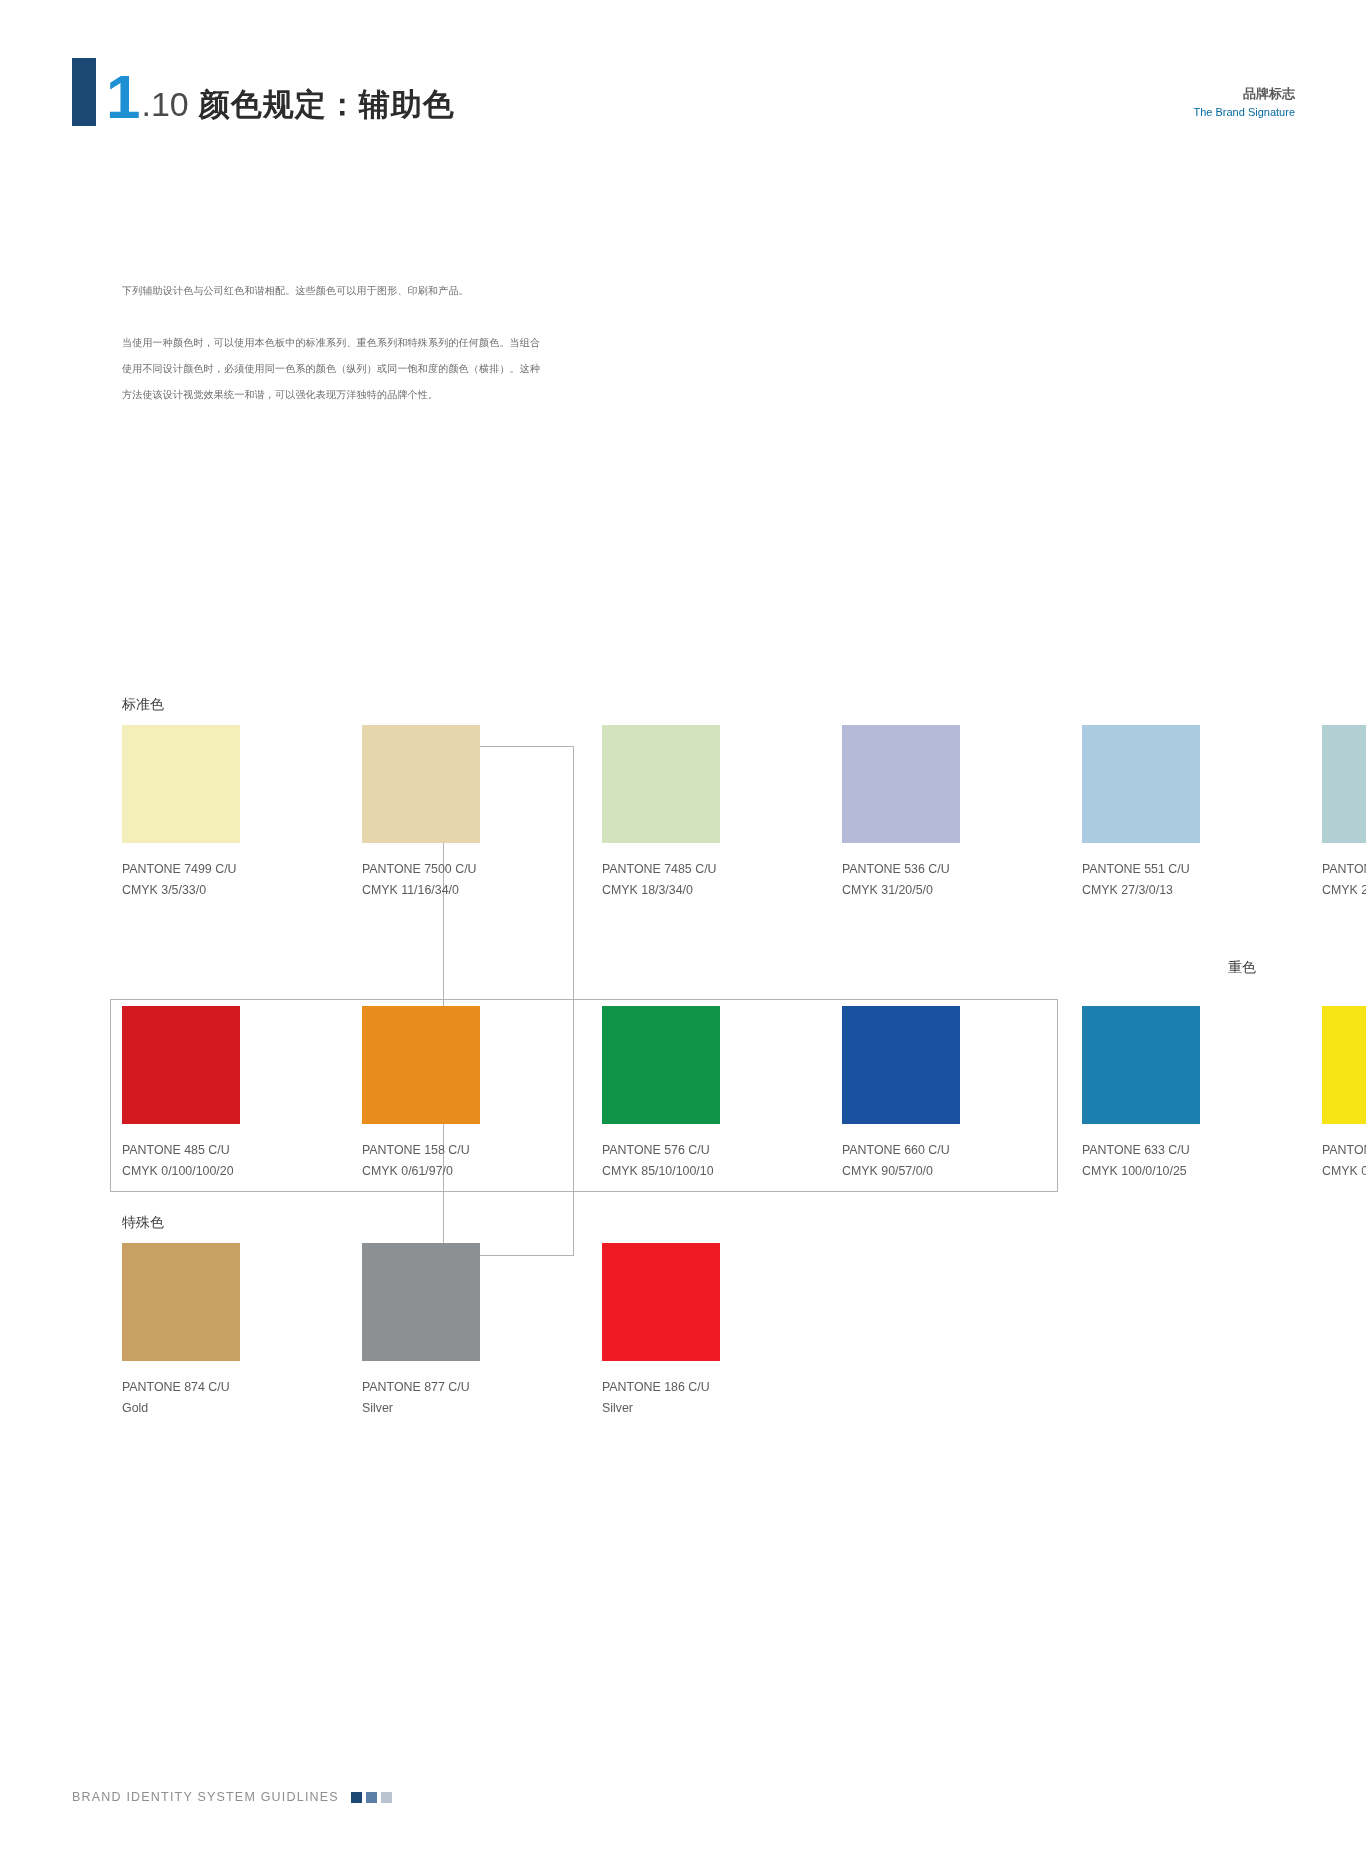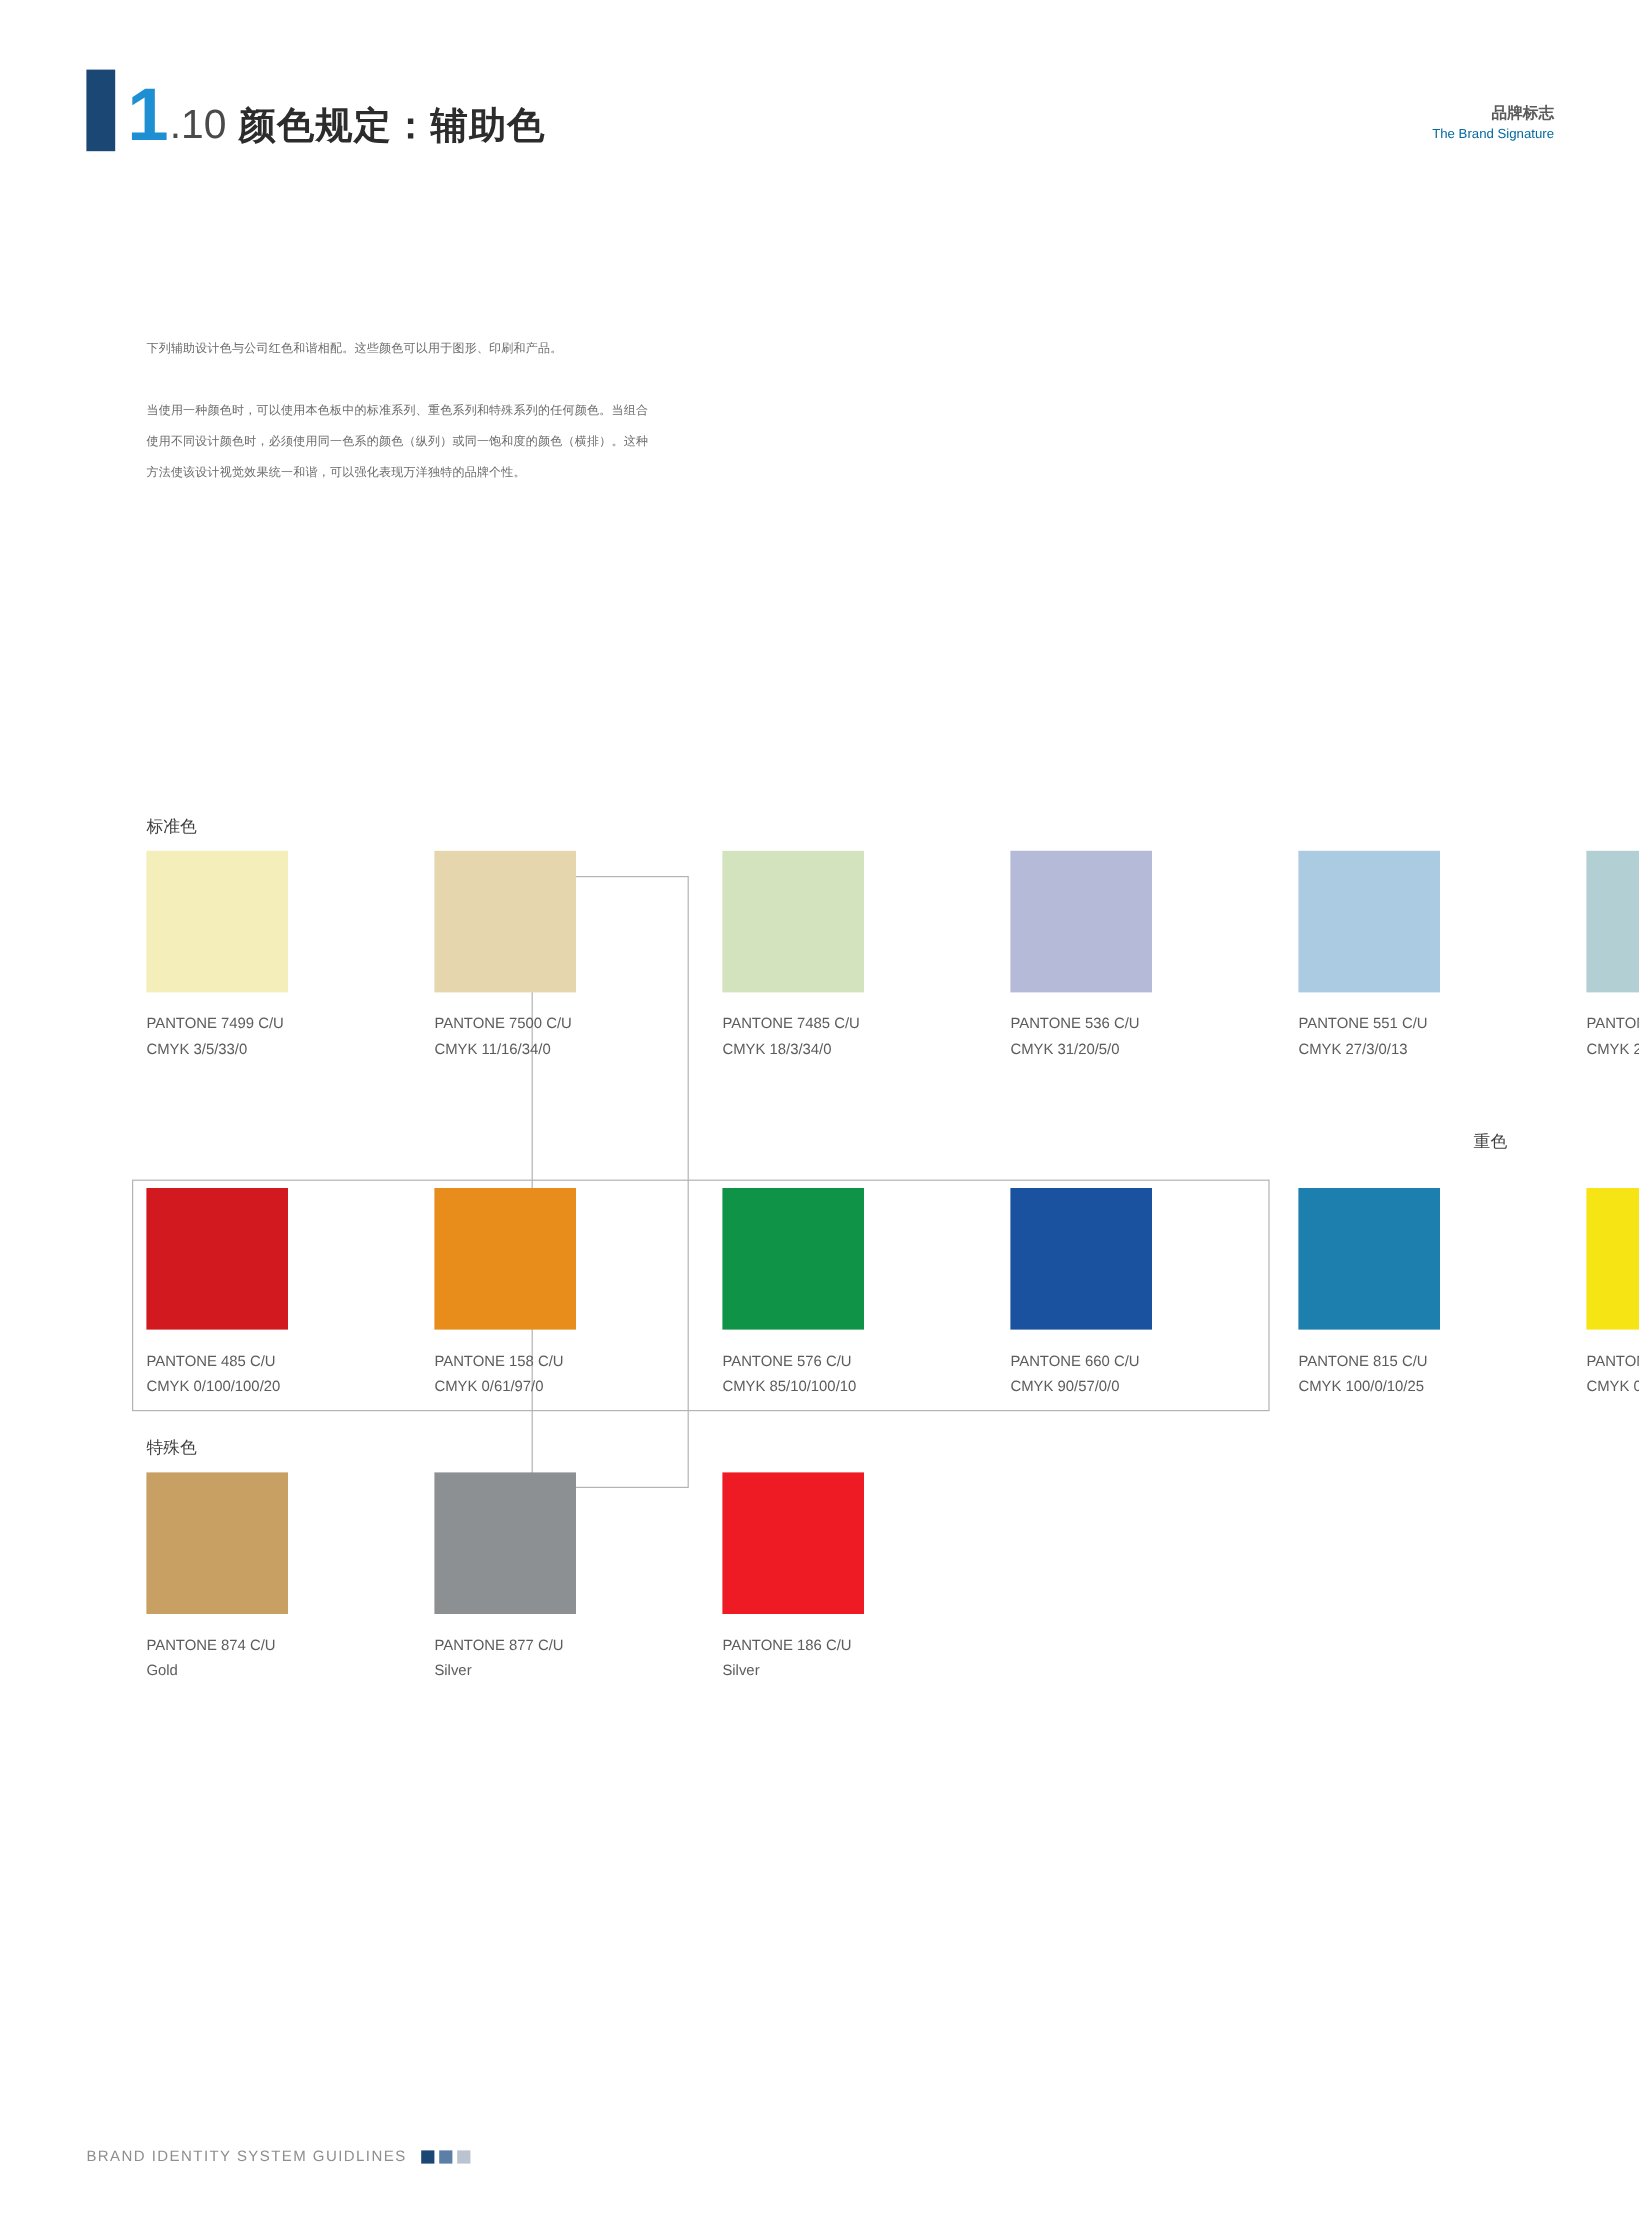--- a/index.html
+++ b/index.html
@@ -47,21 +47,21 @@
 
   
   .intro { position:absolute; left:122px; top:278px; width:420px; }
   .intro p {
     font-size:10px; line-height:26px; color:#6b6b6b;
     margin-bottom:26px; letter-spacing:.2px;
   }
   .intro p:last-child { margin-bottom:0; }
 
   
-  .palette { position:absolute; left:0; top:680px; width:1256px; }
+  .palette { position:absolute; left:0; top:696px; width:1256px; }
 
   .group-label {
     font-size:14px; color:#3d3d3d; font-weight:400;
     margin-left:122px; margin-bottom:11px;
   }
 
   .row { position:relative; display:flex; }
   .cell {
     width:195px; margin-right:45px;
     position:relative;
@@ -205,21 +205,21 @@
         <div class="cell">
           <div class="swatch" style="background: rgb(26, 82, 160);"></div>
           <div class="labels">
             <div class="l1">PANTONE 660 C/U</div>
             <div class="l2">CMYK 90/57/0/0</div>
           </div>
         </div>
         <div class="cell">
           <div class="swatch" style="background: rgb(28, 127, 173);"></div>
           <div class="labels">
-            <div class="l1">PANTONE 815 C/U</div>
+            <div class="l1">PANTONE 633 C/U</div>
             <div class="l2">CMYK 100/0/10/25</div>
           </div>
         </div>
         <div class="cell">
           <div class="swatch" style="background: rgb(247, 228, 20);"></div>
           <div class="labels">
             <div class="l1">PANTONE 562 C/U</div>
             <div class="l2">CMYK 0/0/100/0</div>
           </div>
         </div>

